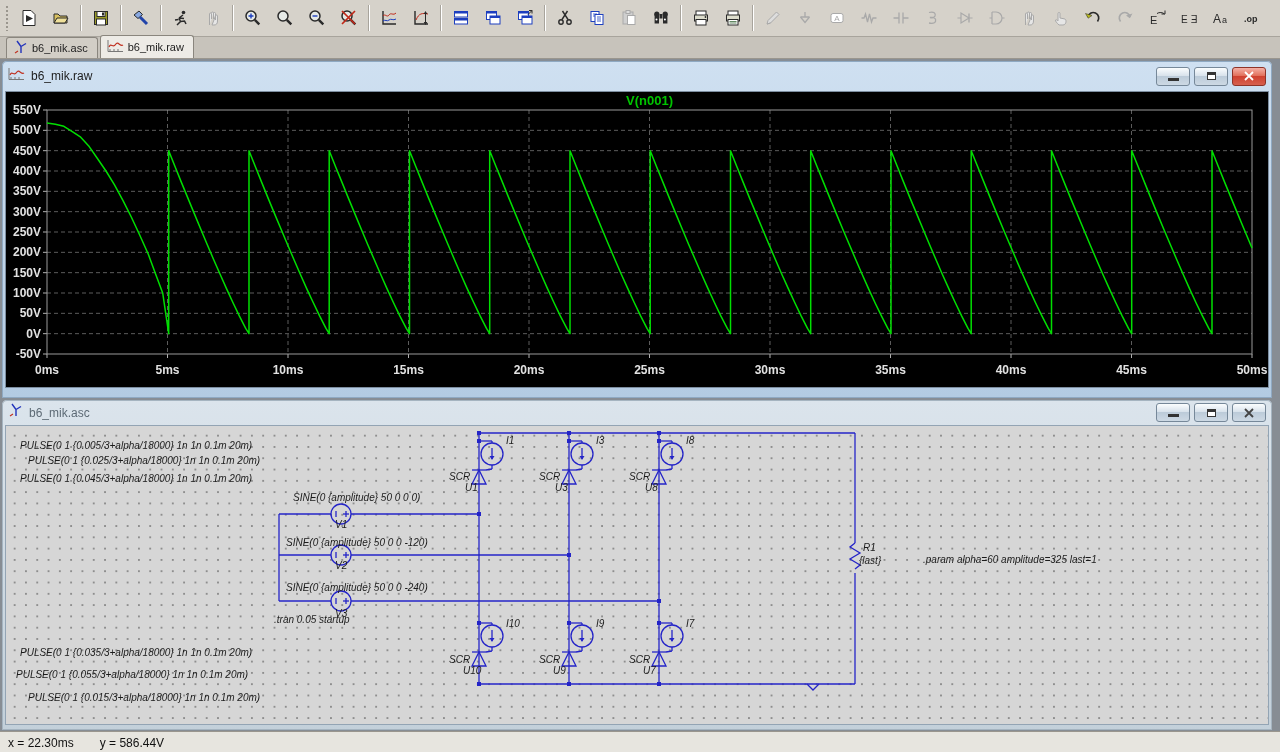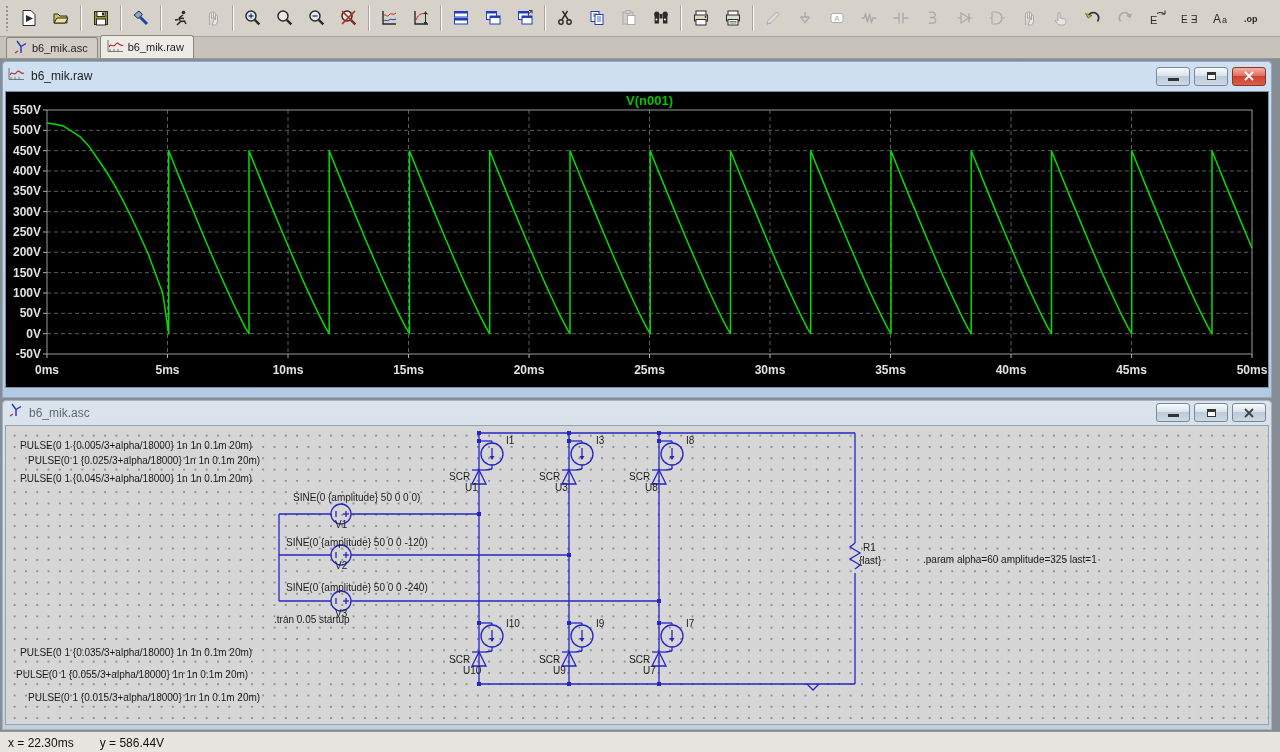--- a/index.html
+++ b/index.html
@@ -33,21 +33,21 @@
     display:flex;align-items:center;justify-content:center;}
   .ctrl-btn.close-red{background:linear-gradient(#f4b0a6,#e06a54 50%,#cf4130 50%,#d6604e);
     border-color:#8e3328;}
   .glyph-min{width:11px;height:3px;background:#333;margin-top:6px;}
   .glyph-restore{width:9px;height:8px;border:1px solid #333;box-sizing:border-box;
     border-top-width:3px;background:#fff;}
   .plot-pane{background:#000;height:295px;border:1px solid #7d8ea0;position:relative;}
   .schem-pane{height:298px;border:1px solid #93a4b4;position:relative;overflow:hidden;
     background-color:#d6d6d6;
     background-image:radial-gradient(circle,#8e8e8e 1px,transparent 1.3px);
-    background-size:11.3px 11.3px;background-position:3px 4px;}
+    background-size:11.3px 11.3px;background-position:3px 4px;font-style:italic;}
   .stext{position:absolute;font-size:10px;line-height:11px;color:#1b1b1b;white-space:nowrap;}
   .statusbar{height:22px;background:#e7e5df;border-top:1px solid #9a968e;display:flex;
     align-items:center;font-size:12px;color:#111;padding-left:8px;gap:26px;}
   svg text{font-family:"Liberation Sans",sans-serif;}
 </style>
 </head>
 <body>
 
 <div class="toolbar" id="toolbar">
   <div class="drag-handle"></div>

